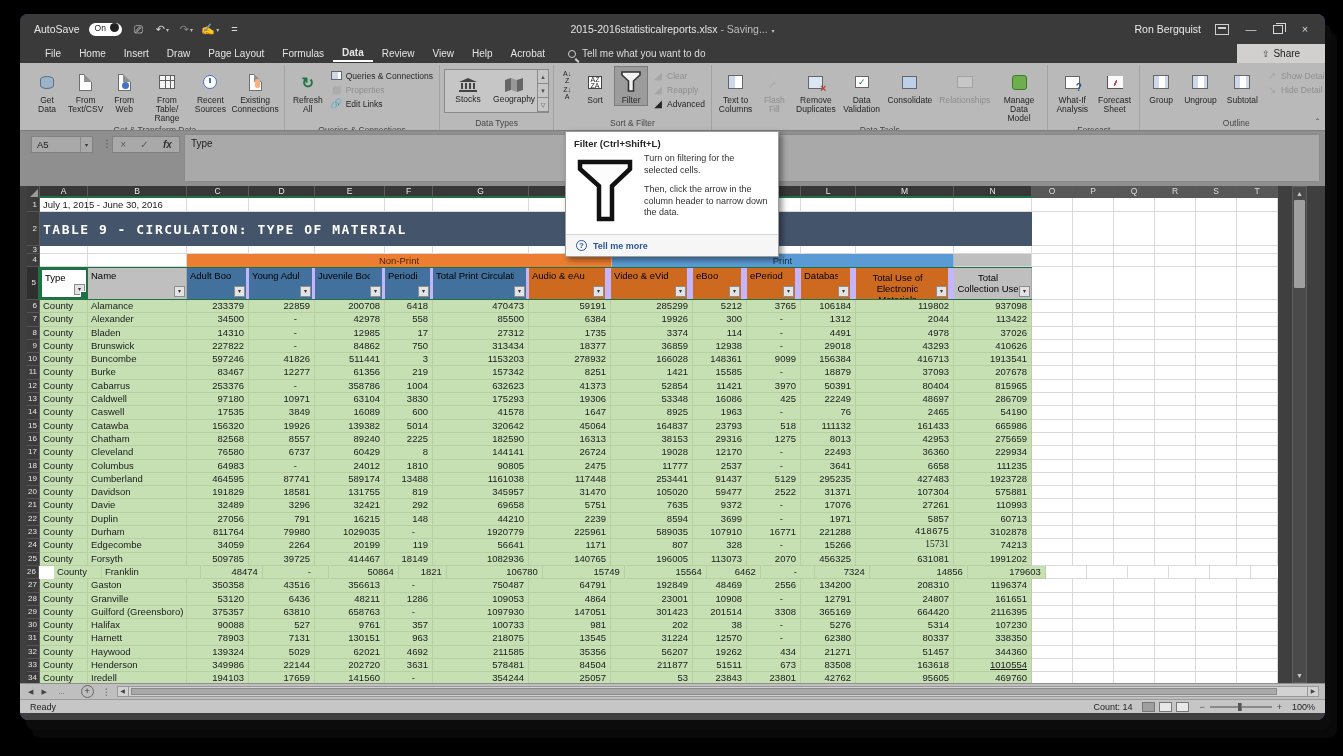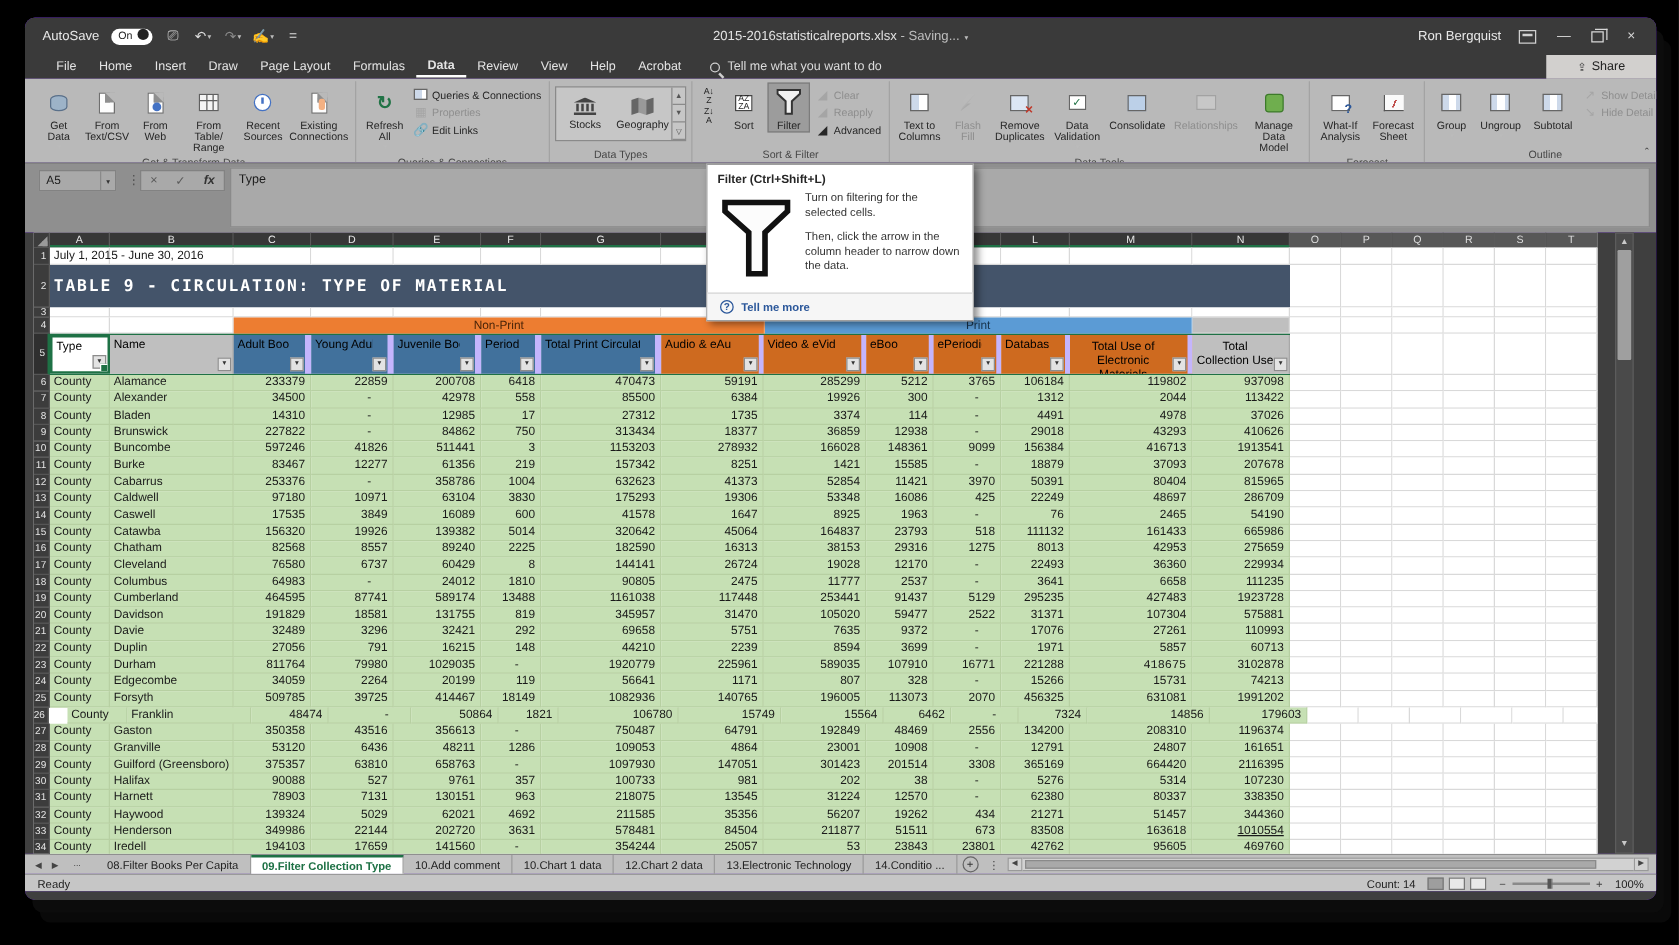--- a/index.html
+++ b/index.html
@@ -118,22 +118,22 @@
   .band-title{background:var(--title-band,#44546a);color:#fff;font-family:"DejaVu Sans Mono",monospace;font-weight:bold;font-size:13px;letter-spacing:1.5px;display:flex;align-items:center;padding-left:3px;white-space:nowrap;}
   .band-print{background:var(--band-print,#5b9bd5);}
   .band-nonprint{background:var(--band-nonprint,#ed7d31);}
   .band-lbl{display:flex;align-items:center;justify-content:center;font-size:9.5px;color:#16324a;border-right:1px solid rgba(255,255,255,.35);}
   .band-nonprint.band-lbl{color:#4a2408;}
   .cell.grayhd{background:var(--head-gray,#bfbfbf);}
   .tblhead{display:flex;border-top:1px solid var(--excel-green,#1e7145);border-bottom:1px solid var(--excel-green,#1e7145);}
   .h5{position:relative;font-size:9.5px;color:#000;padding:2px 12px 0 3px;overflow:hidden;}
   .h5 .lbl{display:block;white-space:nowrap;overflow:hidden;}
   .h5.wrap .lbl{white-space:normal;text-align:center;line-height:11px;padding-top:2px;}
-  .h5.hblue{background:var(--head-blue,#41719c);border-right:5px solid #c4b5fd;}
-  .h5.horange{background:var(--head-orange,#ce6a1f);border-right:4px solid #c4b5fd;}
+  .h5.hblue{background:var(--head-blue,#41719c);border-right:3px solid #c4b5fd;}
+  .h5.horange{background:var(--head-orange,#ce6a1f);border-right:6px solid #c4b5fd;}
   .h5.hgray{background:var(--head-gray,#bfbfbf);border-right:1px solid #a8a8a8;}
   .h5.hsel{background:#fff;border:2px solid var(--excel-green,#217346);}
   .h5.hsel:after{content:"";position:absolute;right:-1px;bottom:-1px;width:5px;height:5px;background:var(--excel-green,#217346);border:1px solid #fff;}
   .fbtn{position:absolute;right:1px;bottom:2px;width:11px;height:11px;background:#e3e3e3;border:1px solid #8c8c8c;font-size:6px;line-height:9px;text-align:center;color:#333;}
   .vscroll{position:absolute;right:18px;top:0;width:15px;height:497px;background:#4a4a4a;border:1px solid #5c5c5c;display:flex;flex-direction:column;align-items:center;}
   .vs-arrow{height:13px;width:100%;color:#c9c9c9;font-size:7px;text-align:center;line-height:13px;}
   .vs-thumb{width:11px;height:88px;background:#9f9f9f;border-radius:1px;}
 
   
   .tooltip{position:absolute;left:565px;top:131px;width:214px;height:126px;background:#fff;border:1px solid #9d9d9d;box-shadow:3px 3px 6px rgba(0,0,0,.45);z-index:50;font-size:9px;color:#333;}
@@ -1134,21 +1134,21 @@
               <div class="cell green num" style="width: 62px;">34059</div>
               <div class="cell green num" style="width: 66px;">2264</div>
               <div class="cell green num" style="width: 70px;">20199</div>
               <div class="cell green num" style="width: 48px;">119</div>
               <div class="cell green num" style="width: 96px;">56641</div>
               <div class="cell green num" style="width: 82px;">1171</div>
               <div class="cell green num" style="width: 82px;">807</div>
               <div class="cell green num" style="width: 54px;">328</div>
               <div class="cell green num dash" style="width: 54px;">-</div>
               <div class="cell green num" style="width: 55px;">15266</div>
-              <div class="cell green num" style="width: 98px;">15731</div>
+              <div class="cell green num" style="width: 98px; font-family: Liberation Serif, serif;">15731</div>
               <div class="cell green num" style="width: 78px;">74213</div>
               <div class="cell " style="width: 41px;"></div>
               <div class="cell " style="width: 41px;"></div>
               <div class="cell " style="width: 41px;"></div>
               <div class="cell " style="width: 41px;"></div>
               <div class="cell " style="width: 41px;"></div>
               <div class="cell " style="width: 41px;"></div>
             </div>
           </div>
           <div class="srow" style="height: 13.3px;">
@@ -1410,29 +1410,20 @@
       <div class="vs-arrow">▼</div>
     </div>
   </div>
 
   <div class="tabbar">
     <div class="tb-nav">
       <span>◀</span>
       <span>▶</span>
       <span class="tb-dots">...</span>
     </div>
-    <div style="display:flex" id="sheettabs">
-        <span class="stab">08.Filter Books Per Capita</span>
-        <span class="stab active">09.Filter Collection Type</span>
-        <span class="stab">10.Add comment</span>
-        <span class="stab">10.Chart 1 data</span>
-        <span class="stab">12.Chart 2 data</span>
-        <span class="stab">13.Electronic Technology</span>
-        <span class="stab">14.Conditio ...</span>
-      </div>
     <span class="tb-plus">+</span>
     <span class="tb-dots" style="align-self:center">⋮</span>
     <div class="hscroll">
       <span class="hs-arrow">◀</span>
       <div class="hs-track">
           <div class="hs-thumb"></div>
         </div>
       <span class="hs-arrow">▶</span>
     </div>
   </div>

